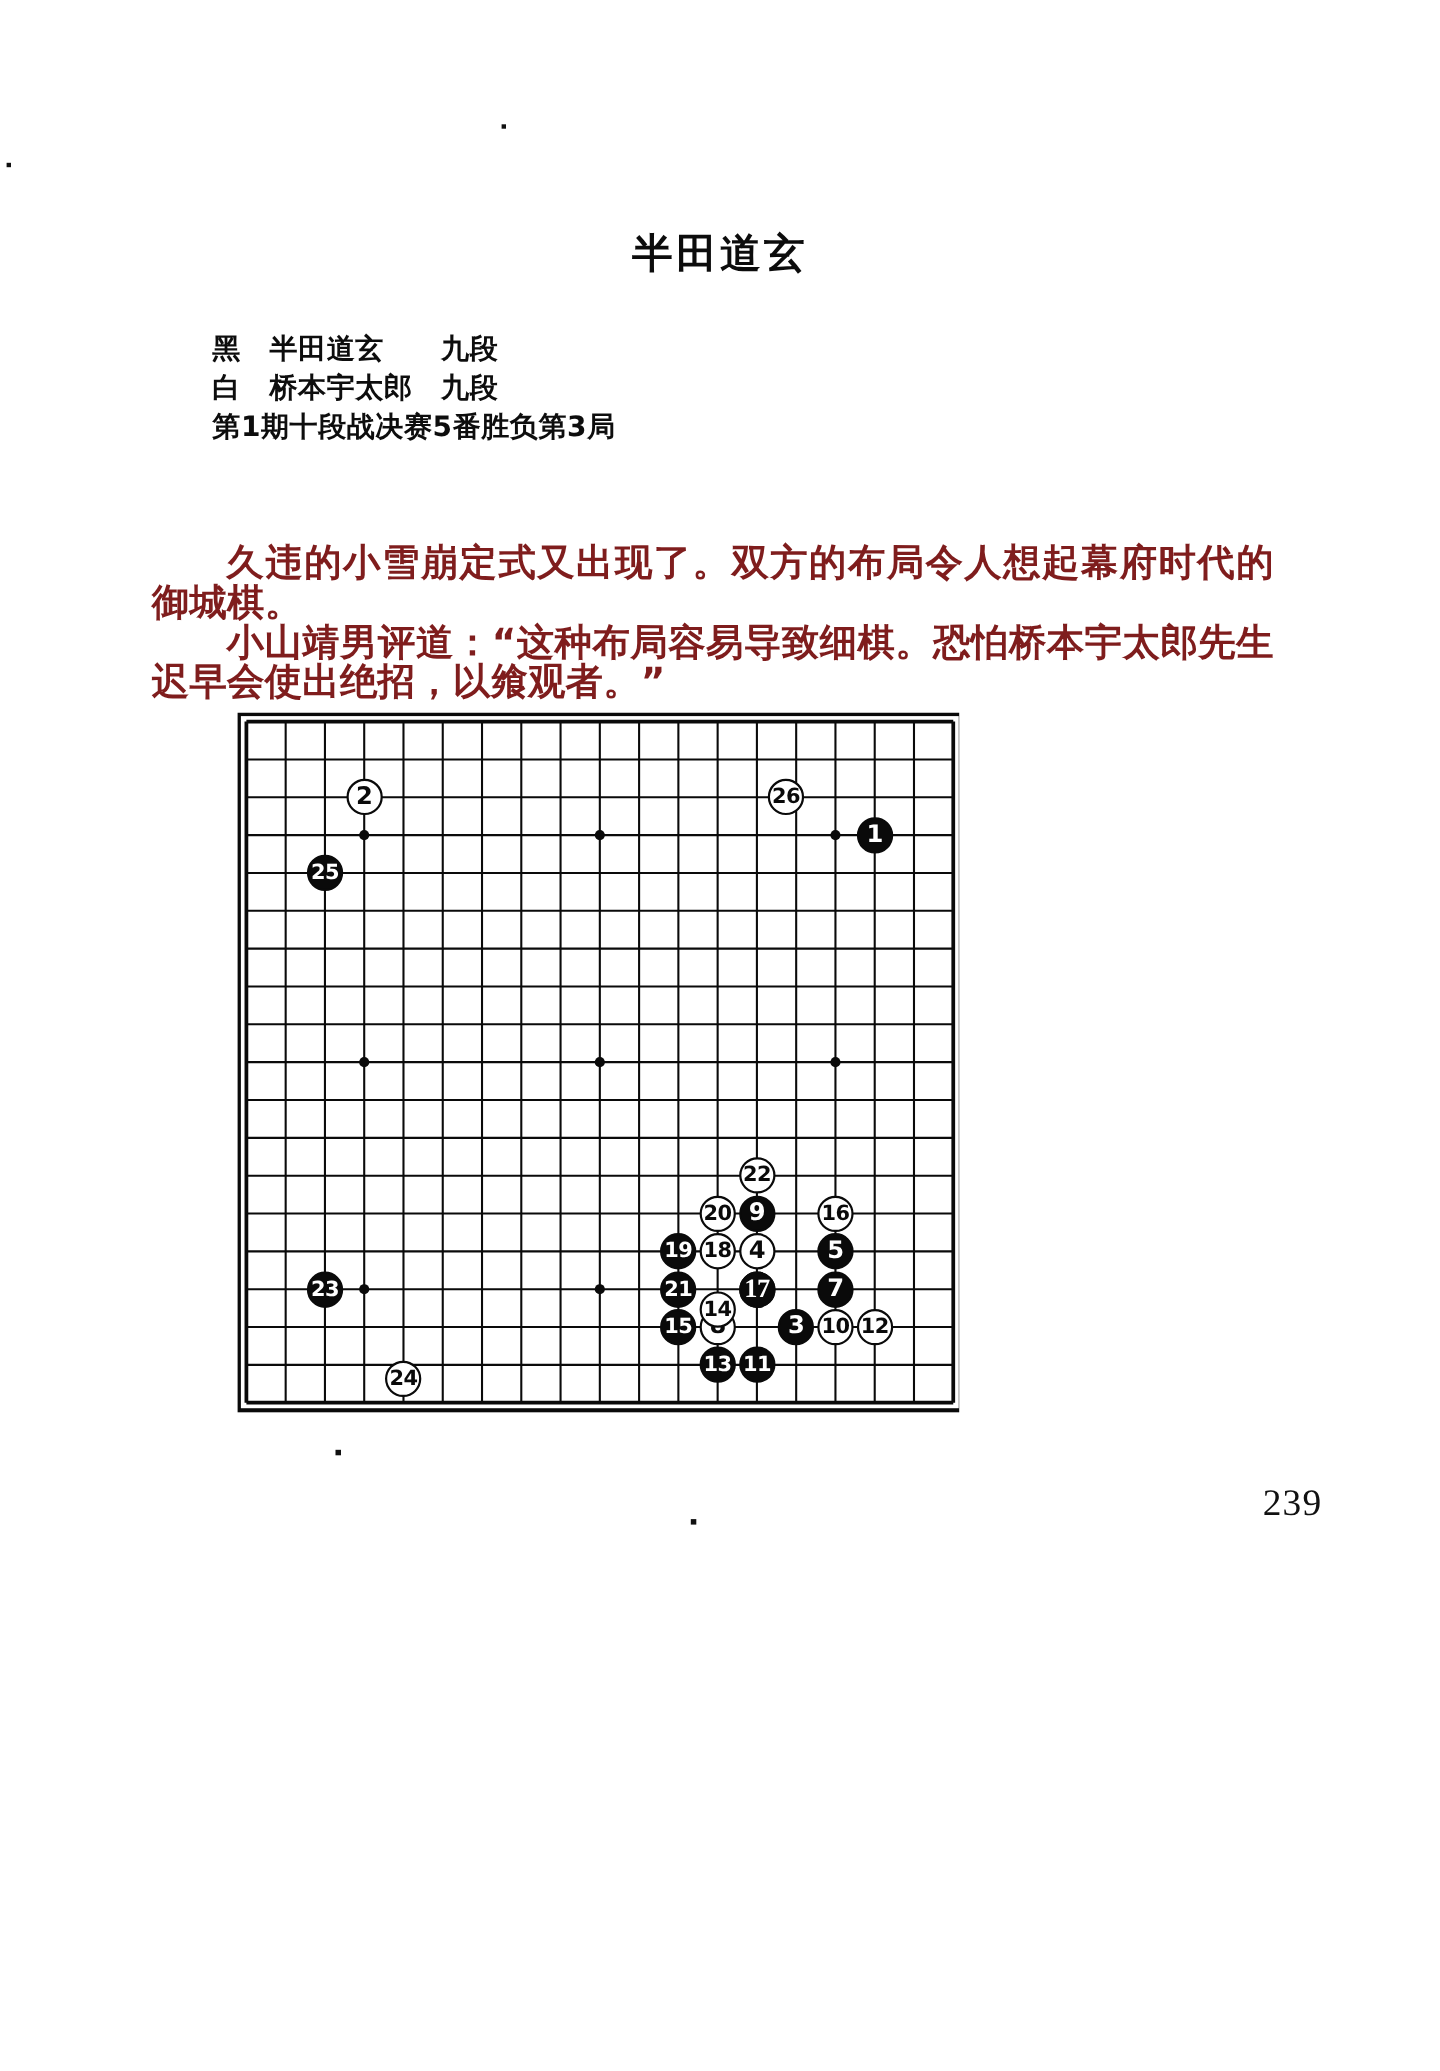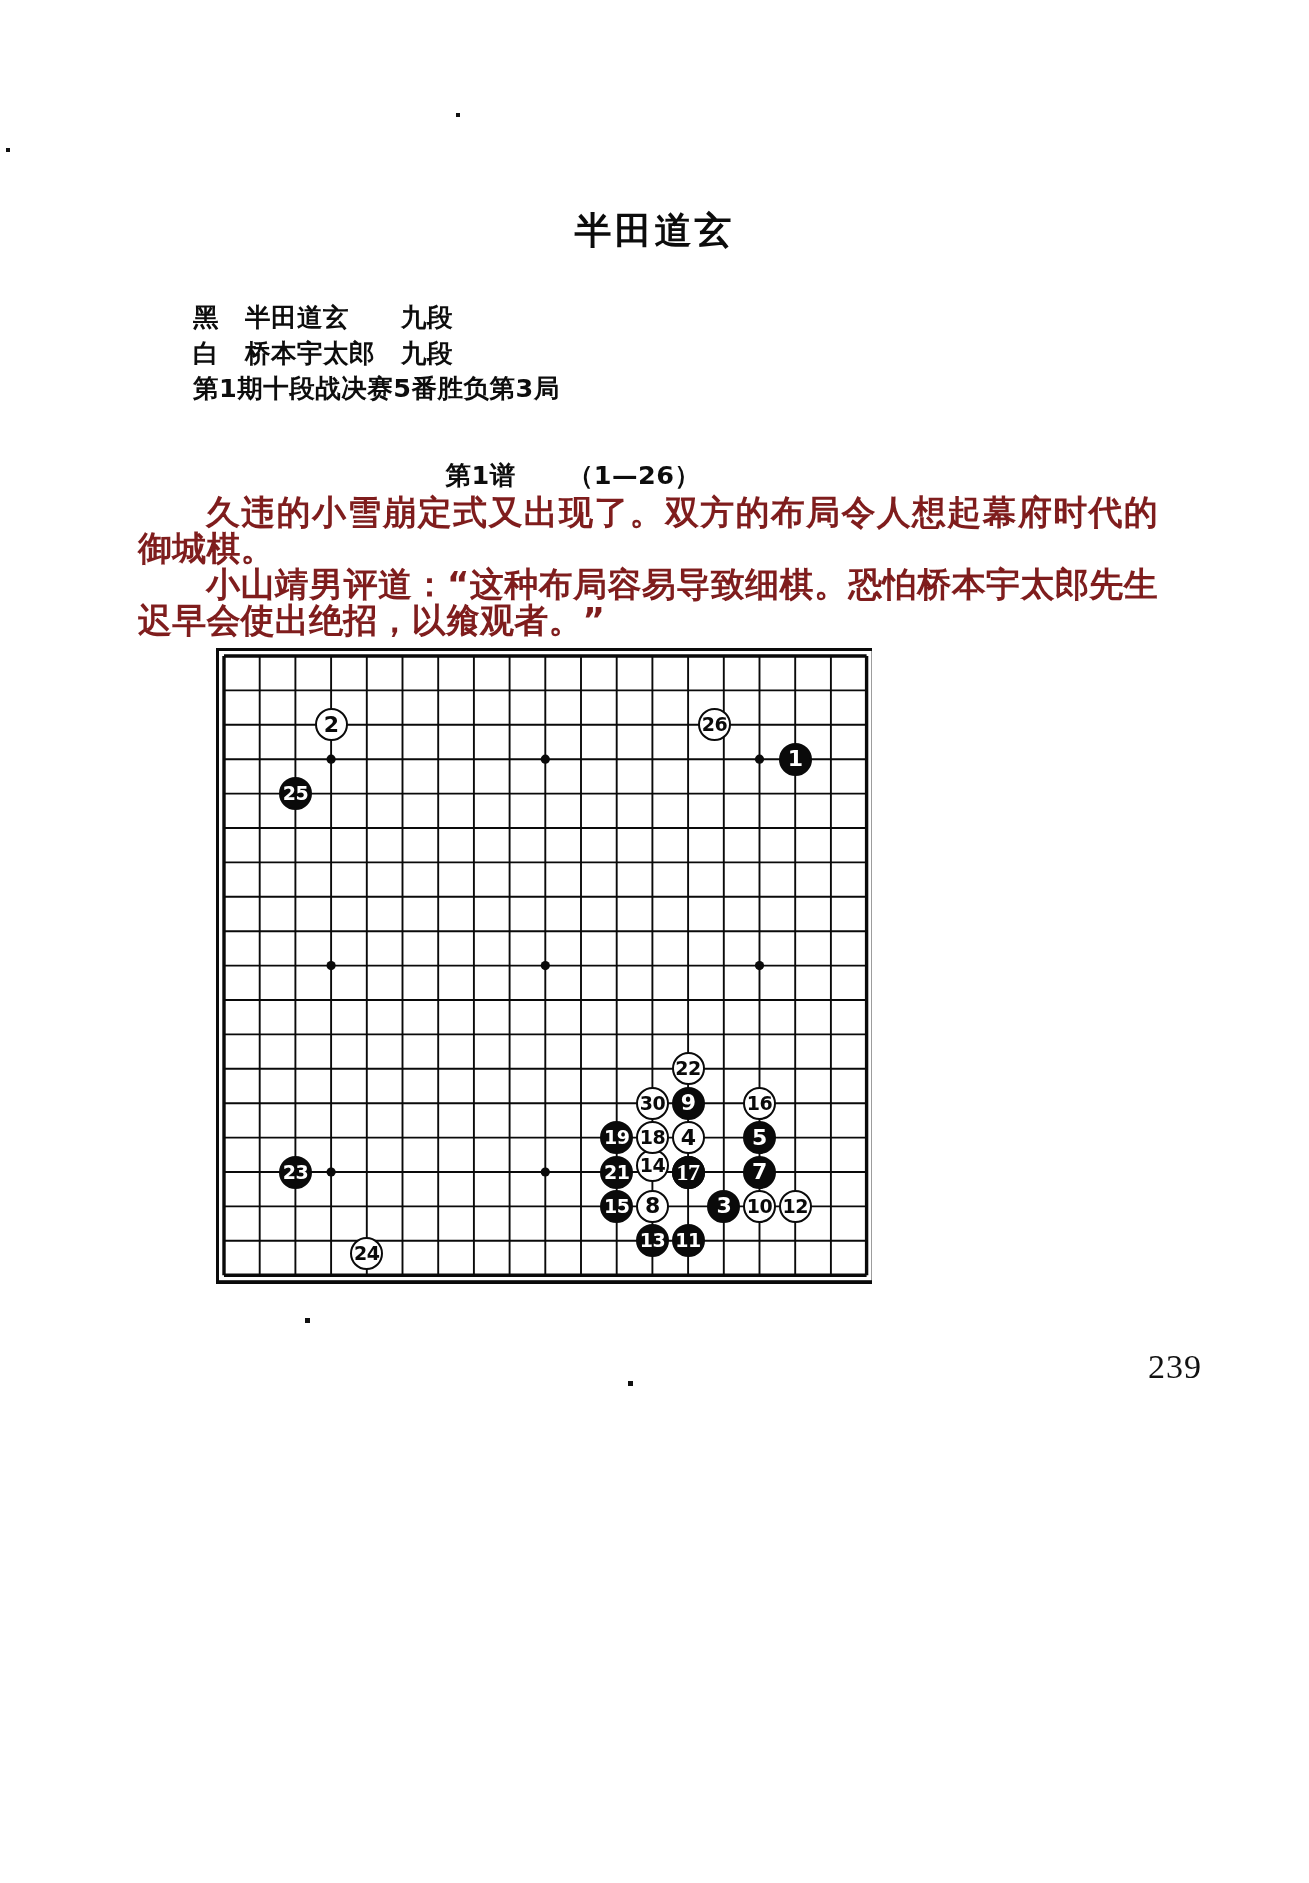--- a/index.html
+++ b/index.html
@@ -149,21 +149,20 @@
   <div class="crop-mark" style="left:628px; top:1381px; width:5px; height:5px;"></div>
 
   <div class="title">半田道玄</div>
 
   <div class="meta">
     <div class="row">黑　半田道玄　　九段</div>
     <div class="row">白　桥本宇太郎　九段</div>
     <div class="row">第1期十段战决赛5番胜负第3局</div>
   </div>
 
-  <div class="diagram-caption">第1谱　　（1—26）</div>
 
   <div class="body-text">
     <p>久违的小雪崩定式又出现了。双方的布局令人想起幕府时代的御城棋。</p>
     <p>小山靖男评道：“这种布局容易导致细棋。恐怕桥本宇太郎先生迟早会使出绝招，以飨观者。”</p>
   </div>
 
   <div class="goban-wrap">
     <svg class="goban" viewBox="0 0 656 636" preserveAspectRatio="none" aria-hidden="true">
       <g id="grid-lines" stroke="#0a0a0a" fill="none">
           <line x1="8" y1="8" x2="650.6" y2="8" stroke-width="3.4"></line>
@@ -251,40 +250,40 @@
         </div>
         <div class="stone black" style="left: 455.6px; top: 576.3px; width: 33px; height: 33px; z-index: 21;">
           <span style="font-size: 19px; letter-spacing: -0.5px;">11</span>
         </div>
         <div class="stone white" style="left: 562.7px; top: 541.9px; width: 33px; height: 33px; z-index: 22;">
           <span style="font-size: 19px; letter-spacing: -0.5px;">12</span>
         </div>
         <div class="stone black" style="left: 419.9px; top: 576.3px; width: 33px; height: 33px; z-index: 23;">
           <span style="font-size: 19px; letter-spacing: -0.5px;">13</span>
         </div>
-        <div class="stone white" style="left: 419.9px; top: 501px; width: 33px; height: 33px; z-index: 24;">
+        <div class="stone white" style="left: 419.9px; top: 526px; width: 33px; height: 33px; z-index: 24;">
           <span style="font-size: 19px; letter-spacing: -0.5px;">14</span>
         </div>
         <div class="stone black" style="left: 384.2px; top: 541.9px; width: 33px; height: 33px; z-index: 25;">
           <span style="font-size: 19px; letter-spacing: -0.5px;">15</span>
         </div>
         <div class="stone white" style="left: 527px; top: 438.7px; width: 33px; height: 33px; z-index: 26;">
           <span style="font-size: 19px; letter-spacing: -0.5px;">16</span>
         </div>
         <div class="stone black" style="left: 455.6px; top: 507.5px; width: 33px; height: 33px; z-index: 27;">
           <span style="font-size: 24px; letter-spacing: -0.5px; font-family: Liberation Serif, serif;">17</span>
         </div>
         <div class="stone white" style="left: 419.9px; top: 473.1px; width: 33px; height: 33px; z-index: 28;">
           <span style="font-size: 19px; letter-spacing: -0.5px;">18</span>
         </div>
         <div class="stone black" style="left: 384.2px; top: 473.1px; width: 33px; height: 33px; z-index: 29;">
           <span style="font-size: 19px; letter-spacing: -0.5px;">19</span>
         </div>
         <div class="stone white" style="left: 419.9px; top: 438.7px; width: 33px; height: 33px; z-index: 30;">
-          <span style="font-size: 19px; letter-spacing: -0.5px;">30</span>
+          <span style="font-size: 19px; letter-spacing: -0.5px;">20</span>
         </div>
         <div class="stone black" style="left: 384.2px; top: 507.5px; width: 33px; height: 33px; z-index: 31;">
           <span style="font-size: 19px; letter-spacing: -0.5px;">21</span>
         </div>
         <div class="stone white" style="left: 455.6px; top: 404.3px; width: 33px; height: 33px; z-index: 32;">
           <span style="font-size: 19px; letter-spacing: -0.5px;">22</span>
         </div>
         <div class="stone black" style="left: 62.9px; top: 507.5px; width: 33px; height: 33px; z-index: 33;">
           <span style="font-size: 19px; letter-spacing: -0.5px;">23</span>
         </div>

